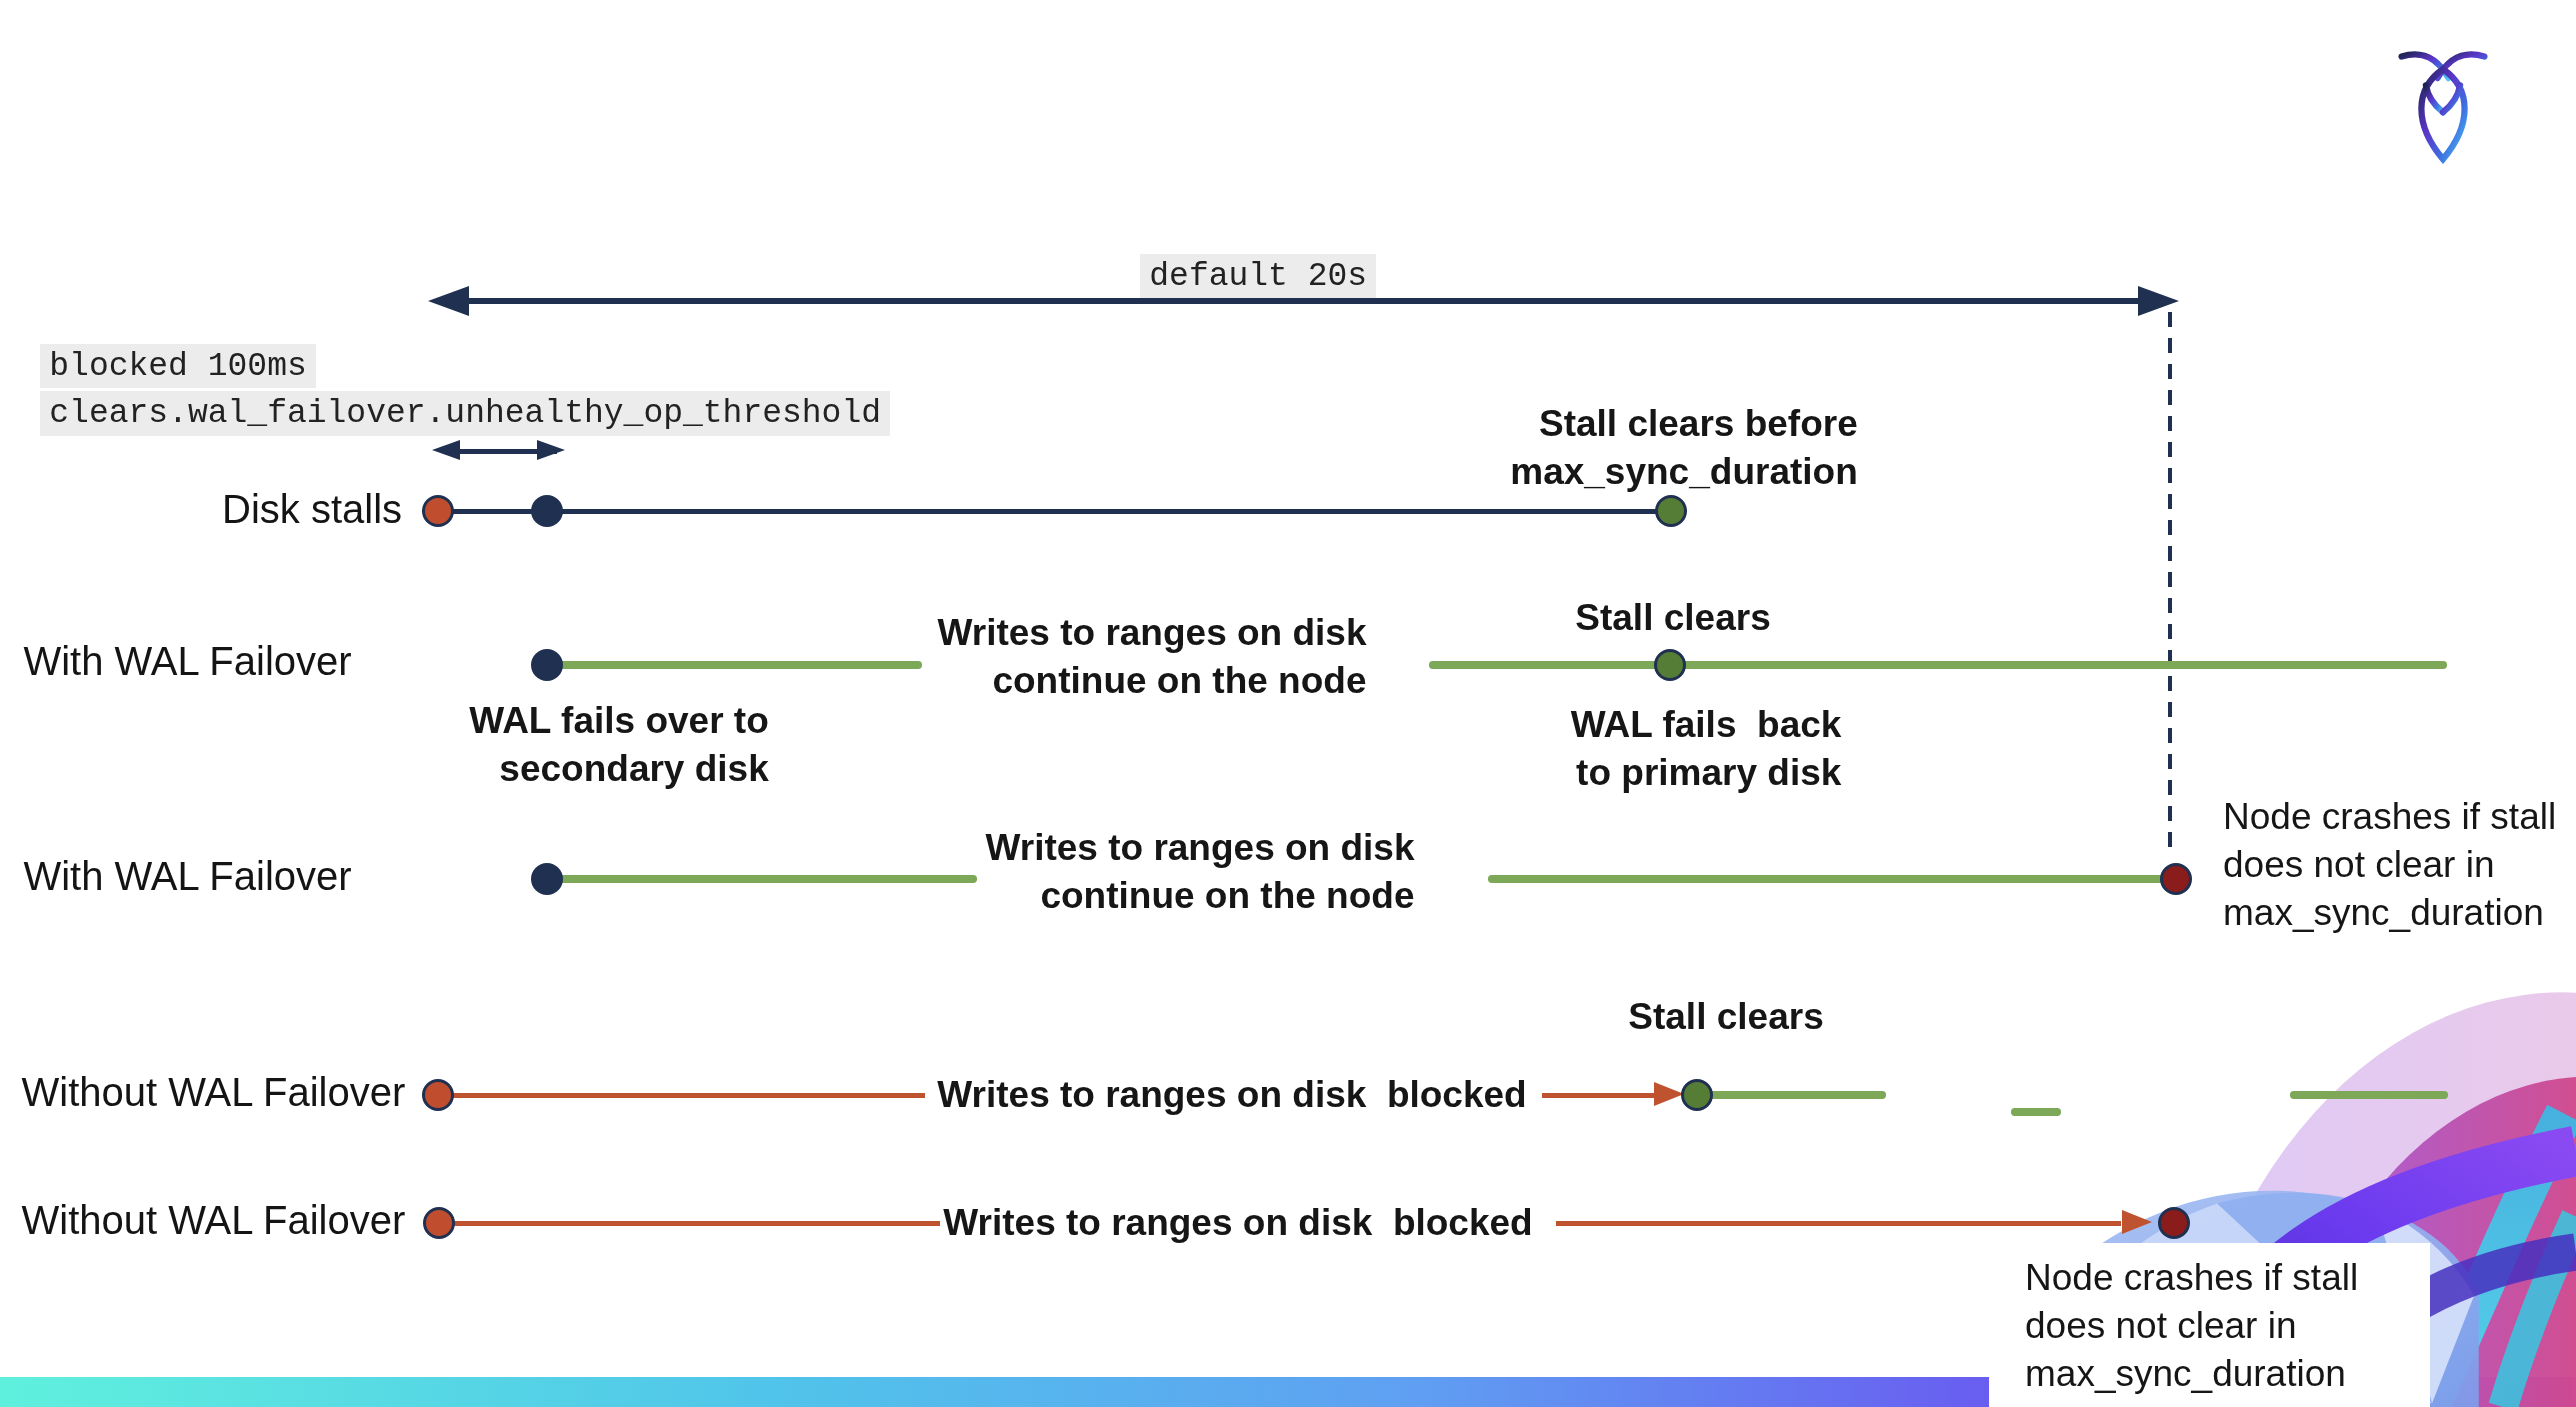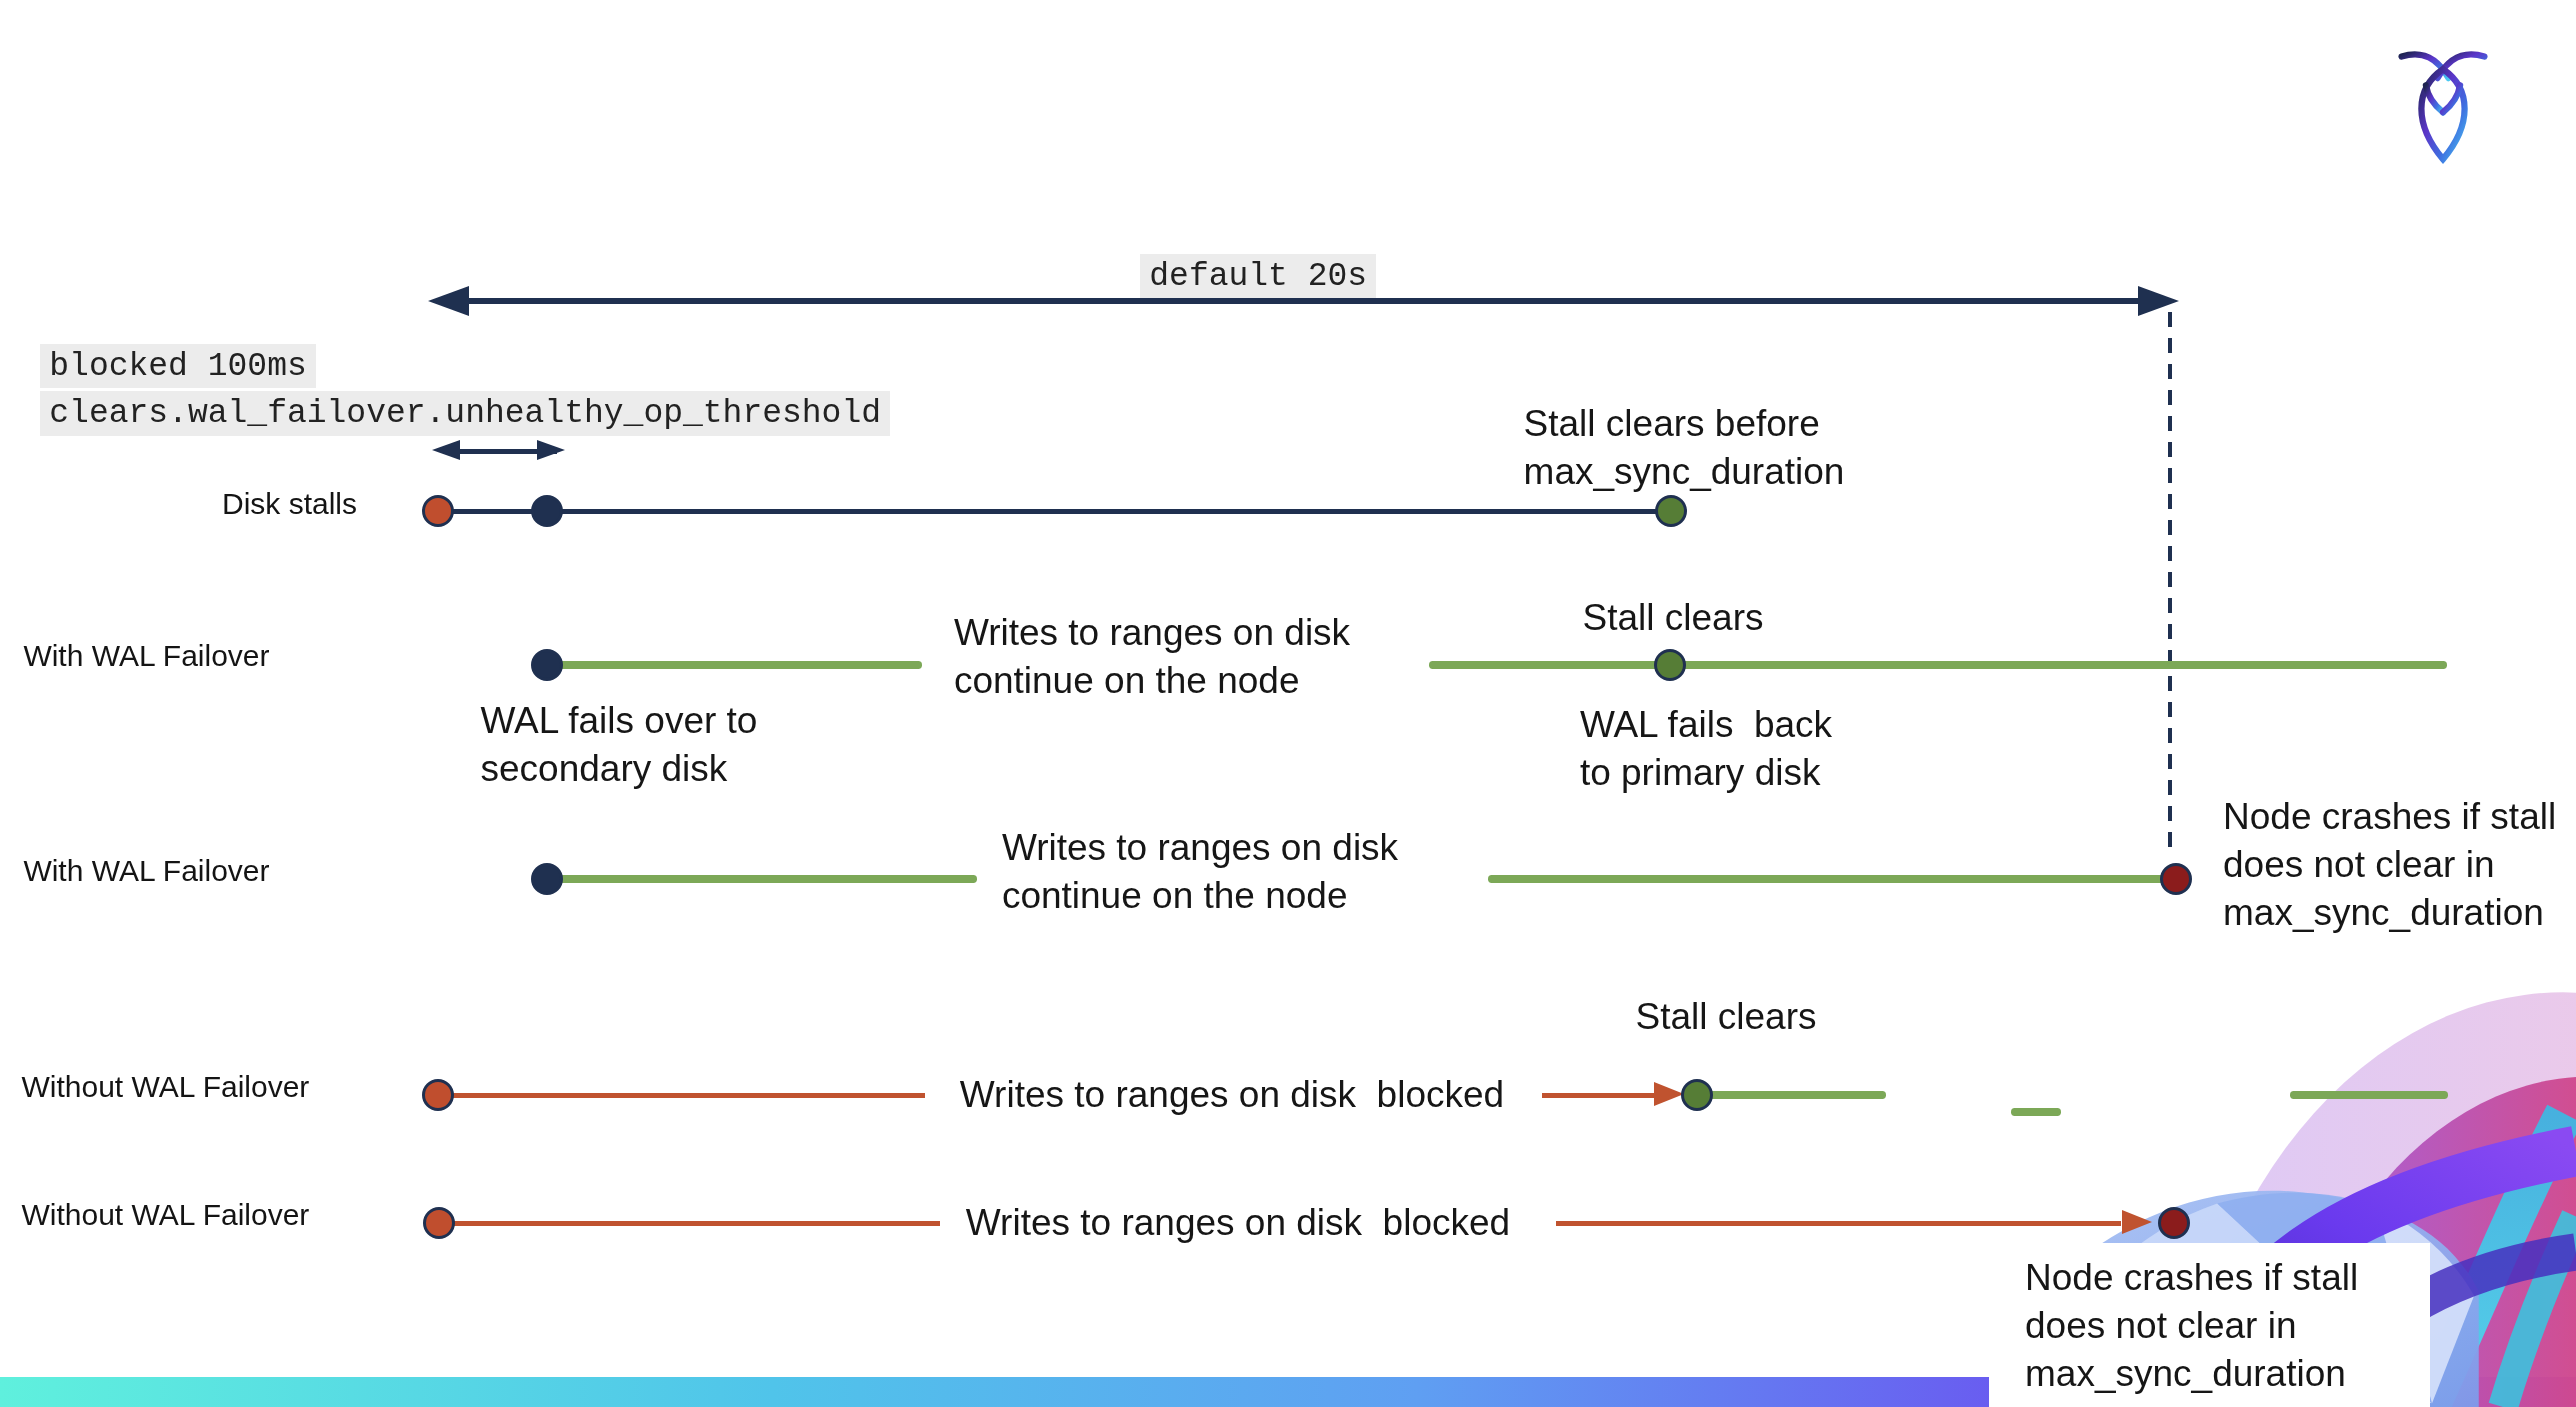--- a/index.html
+++ b/index.html
@@ -21,22 +21,22 @@
          background:repeating-linear-gradient(to bottom,#1F3050 0 15px,transparent 15px 26px);}
   
   .dot{position:absolute;width:32px;height:32px;border-radius:50%;box-sizing:border-box;
        border:3.7px solid #1F3050;z-index:6;}
   .dt-red{background:#C04E2E;}
   .dt-navy{background:#1F3050;}
   .dt-green{background:#567D36;}
   .dt-maroon{background:#8B1C1C;}
   
   .ann{position:absolute;z-index:7;font-size:37px;line-height:1.3;color:#161616;white-space:pre-wrap;}
-  .ctr{text-align:left;transform:translateX(-50%);}
-  .rowlabel{position:absolute;z-index:7;font-size:30px;color:#141414;white-space:nowrap;}
+  .ctr{text-align:right;transform:translateX(-50%);font-weight:bold;}
+  .rowlabel{position:absolute;z-index:7;font-size:40px;color:#141414;white-space:nowrap;}
   .crashbox{position:absolute;left:1989px;top:1243px;width:441px;height:165px;background:#ffffff;z-index:3;}
   .crashbox .ann{position:absolute;left:36px;top:11.2px;}
   .bottombar{position:absolute;left:0;top:1377px;width:2576px;height:31px;z-index:1;
              background:linear-gradient(90deg,#5FF0DD 0%,#50C4EA 30%,#5F9FF2 55%,#6A55F0 80%,#7040EE 100%);}
   .logo{position:absolute;left:2398px;top:47px;z-index:7;}
   .brandart{position:absolute;left:1993px;top:927px;z-index:2;}
 </style>
 </head>
 <body>
 

